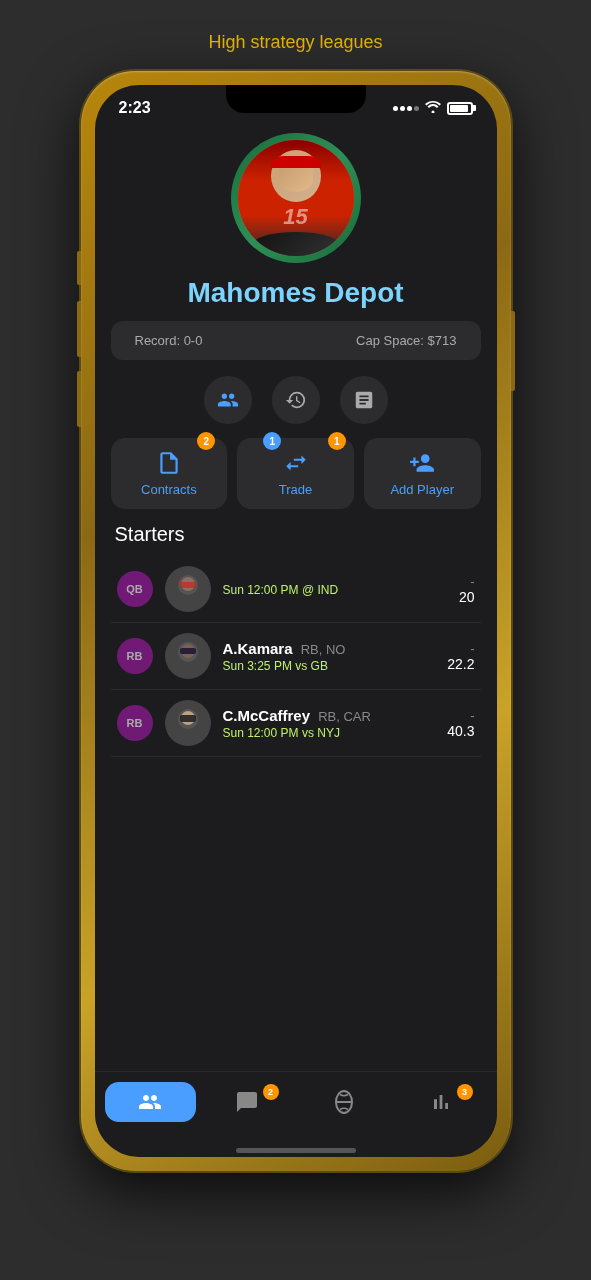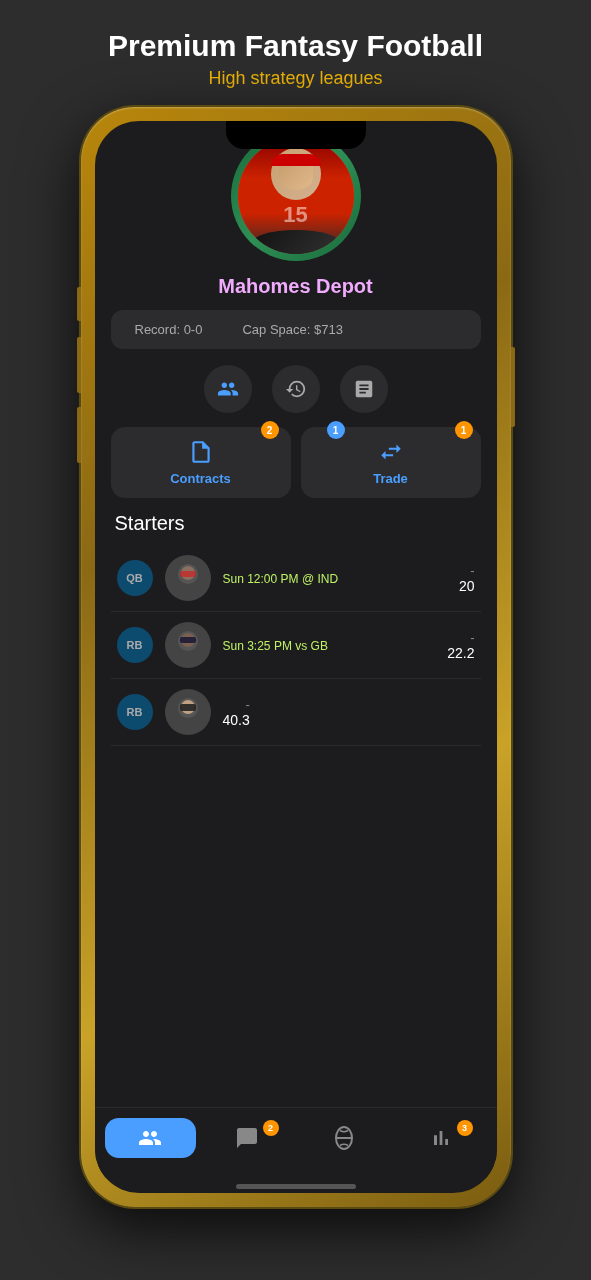--- a/index.html
+++ b/index.html
@@ -162,40 +162,41 @@
     .avatar-inner {
       width: 116px;
       height: 116px;
       border-radius: 50%;
       background: linear-gradient(135deg, #c8452a, #e55a3a, #c8452a);
       overflow: hidden;
       display: flex;
       align-items: center;
       justify-content: flex-start;
       position: relative;
+      font-style: italic;
     }
 
     
     .team-name {
-      font-size: 20px;
+      font-size: 28px;
       font-weight: 700;
-      color: #f0abfc;
+      color: #7dd3fc;
       margin-top: 14px;
     }
 
     
     .stats-bar {
       background: #2c2c2e;
       border-radius: 12px;
       padding: 12px 24px;
       display: flex;
       gap: 40px;
       margin-top: 12px;
       width: 100%;
-      justify-content: flex-start;
+      justify-content: space-between;
     }
     .stat-item {
       font-size: 13px;
       color: #aaaaaa;
     }
 
     
     .action-icons-row {
       display: flex;
       gap: 20px;
@@ -231,21 +232,21 @@
       flex-direction: column;
       align-items: center;
       gap: 6px;
       position: relative;
       min-width: 100px;
       flex: 1;
     }
     .action-btn-label {
       font-size: 13px;
       color: #4a9eff;
-      font-weight: 700;
+      font-weight: 400;
     }
     .badge {
       position: absolute;
       top: -6px;
       right: 12px;
       background: #ff9500;
       color: white;
       font-size: 10px;
       font-weight: 700;
       width: 18px;
@@ -288,21 +289,21 @@
     .player-row {
       display: flex;
       align-items: center;
       padding: 10px 6px;
       border-bottom: 1px solid #2a2a2a;
       gap: 12px;
     }
     .position-badge {
       width: 36px;
       height: 36px;
-      background: #0c4a6e;
+      background: #701a75;
       border-radius: 50%;
       display: flex;
       align-items: center;
       justify-content: center;
       font-size: 11px;
       font-weight: 600;
       color: #aaaaaa;
       flex-shrink: 0;
     }
     .player-avatar {
@@ -430,33 +431,51 @@
       width: 4px;
       height: 80px;
       background: #8b6914;
       border-radius: 0 2px 2px 0;
     }
   </style>
 </head>
 <body>
 
 <div class="header-section">
-  <div class="header-title">Premium Fantasy Football</div>
   <div class="header-subtitle">High strategy leagues</div>
 </div>
 
 <div class="phone-frame">
   <div class="phone-btn-left"></div>
   <div class="phone-btn-left2"></div>
   <div class="phone-btn-left3"></div>
   <div class="phone-btn-right"></div>
 
   <div class="phone-screen">
     <div class="notch"></div>
 
+    <div class="status-bar">
+      <span class="status-time">2:23</span>
+      <div class="status-icons">
+        <div class="signal-dots">
+          <div class="signal-dot"></div>
+          <div class="signal-dot"></div>
+          <div class="signal-dot"></div>
+          <div class="signal-dot" style="opacity:0.4"></div>
+        </div>
+        <span class="wifi-icon">
+          <svg width="16" height="12" viewBox="0 0 16 12" fill="white">
+            <path d="M8 9.5a1.5 1.5 0 100 3 1.5 1.5 0 000-3zM1.5 4.5C3.5 2.5 5.6 1.5 8 1.5s4.5 1 6.5 3l1.5-1.5C13.5 1 11 0 8 0S2.5 1 0 3l1.5 1.5zM4 7C5.3 5.7 6.6 5 8 5s2.7.7 4 2l1.5-1.5C11.8 3.8 10 3 8 3S4.2 3.8 2.5 5.5L4 7z"></path>
+          </svg>
+        </span>
+        <div class="battery-icon">
+          <div class="battery-fill"></div>
+        </div>
+      </div>
+    </div>
 
     <div class="screen-content">
 
       <div class="avatar-container">
         <div class="avatar-ring">
           <div class="avatar-inner">
 
             <div style="width:100%;height:100%;background:linear-gradient(180deg,#8B0000 0%,#cc2200 35%,#cc2200 65%,#2a2a2a 100%);position:relative;overflow:hidden;">
 
               <div style="position:absolute;top:10px;left:50%;transform:translateX(-50%);width:50px;height:52px;background:linear-gradient(135deg,#c8a070,#d4b090);border-radius:50%;z-index:2;">
@@ -511,20 +530,26 @@
 
         <div class="action-btn">
           <div class="badge-blue">1</div>
           <div class="badge" style="right:8px;">1</div>
           <svg width="26" height="26" viewBox="0 0 24 24" fill="#4a9eff">
             <path d="M6.99 11L3 15l3.99 4v-3H14v-2H6.99v-3zM21 9l-3.99-4v3H10v2h7.01v3L21 9z"></path>
           </svg>
           <span class="action-btn-label">Trade</span>
         </div>
 
+        <div class="action-btn">
+          <svg width="26" height="26" viewBox="0 0 24 24" fill="#4a9eff">
+            <path d="M15 12c2.21 0 4-1.79 4-4s-1.79-4-4-4-4 1.79-4 4 1.79 4 4 4zm-9-2V7H4v3H1v2h3v3h2v-3h3v-2H6zm9 4c-2.67 0-8 1.34-8 4v2h16v-2c0-2.66-5.33-4-8-4z"></path>
+          </svg>
+          <span class="action-btn-label">Add Player</span>
+        </div>
       </div>
 
       <div class="starters-section">
         <div class="starters-title">Starters</div>
 
         <div class="player-row">
           <div class="position-badge">QB</div>
           <div class="player-avatar">
             <svg width="36" height="36" viewBox="0 0 36 36">
               <circle cx="18" cy="14" r="10" fill="#555"></circle>
@@ -546,38 +571,47 @@
           <div class="position-badge">RB</div>
           <div class="player-avatar">
             <svg width="36" height="36" viewBox="0 0 36 36">
               <circle cx="18" cy="14" r="10" fill="#555"></circle>
               <rect x="8" y="24" width="20" height="12" rx="4" fill="#444"></rect>
               <circle cx="18" cy="13" r="7" fill="#7a6050"></circle>
               <rect x="10" y="10" width="16" height="6" rx="2" fill="#113" opacity="0.8"></rect>
             </svg>
           </div>
           <div class="player-info">
+            <div class="player-name">
+              A.Kamara <span>RB, NO</span>
+            </div>
             <div class="player-game">Sun 3:25 PM vs GB</div>
           </div>
           <div class="player-score">
             <div class="score-dash">-</div>
             <div class="score-val">22.2</div>
           </div>
         </div>
 
         <div class="player-row">
           <div class="position-badge">RB</div>
           <div class="player-avatar">
             <svg width="36" height="36" viewBox="0 0 36 36">
               <circle cx="18" cy="14" r="10" fill="#555"></circle>
               <rect x="8" y="24" width="20" height="12" rx="4" fill="#444"></rect>
               <circle cx="18" cy="13" r="7" fill="#c0a080"></circle>
               <rect x="10" y="10" width="16" height="7" rx="2" fill="#222" opacity="0.9"></rect>
             </svg>
           </div>
+          <div class="player-info">
+            <div class="player-name">
+              C.McCaffrey <span>RB, CAR</span>
+            </div>
+            <div class="player-game">Sun 12:00 PM vs NYJ</div>
+          </div>
           <div class="player-score">
             <div class="score-dash">-</div>
             <div class="score-val">40.3</div>
           </div>
         </div>
 
       </div>
     </div>
 
     <div class="tab-bar">

